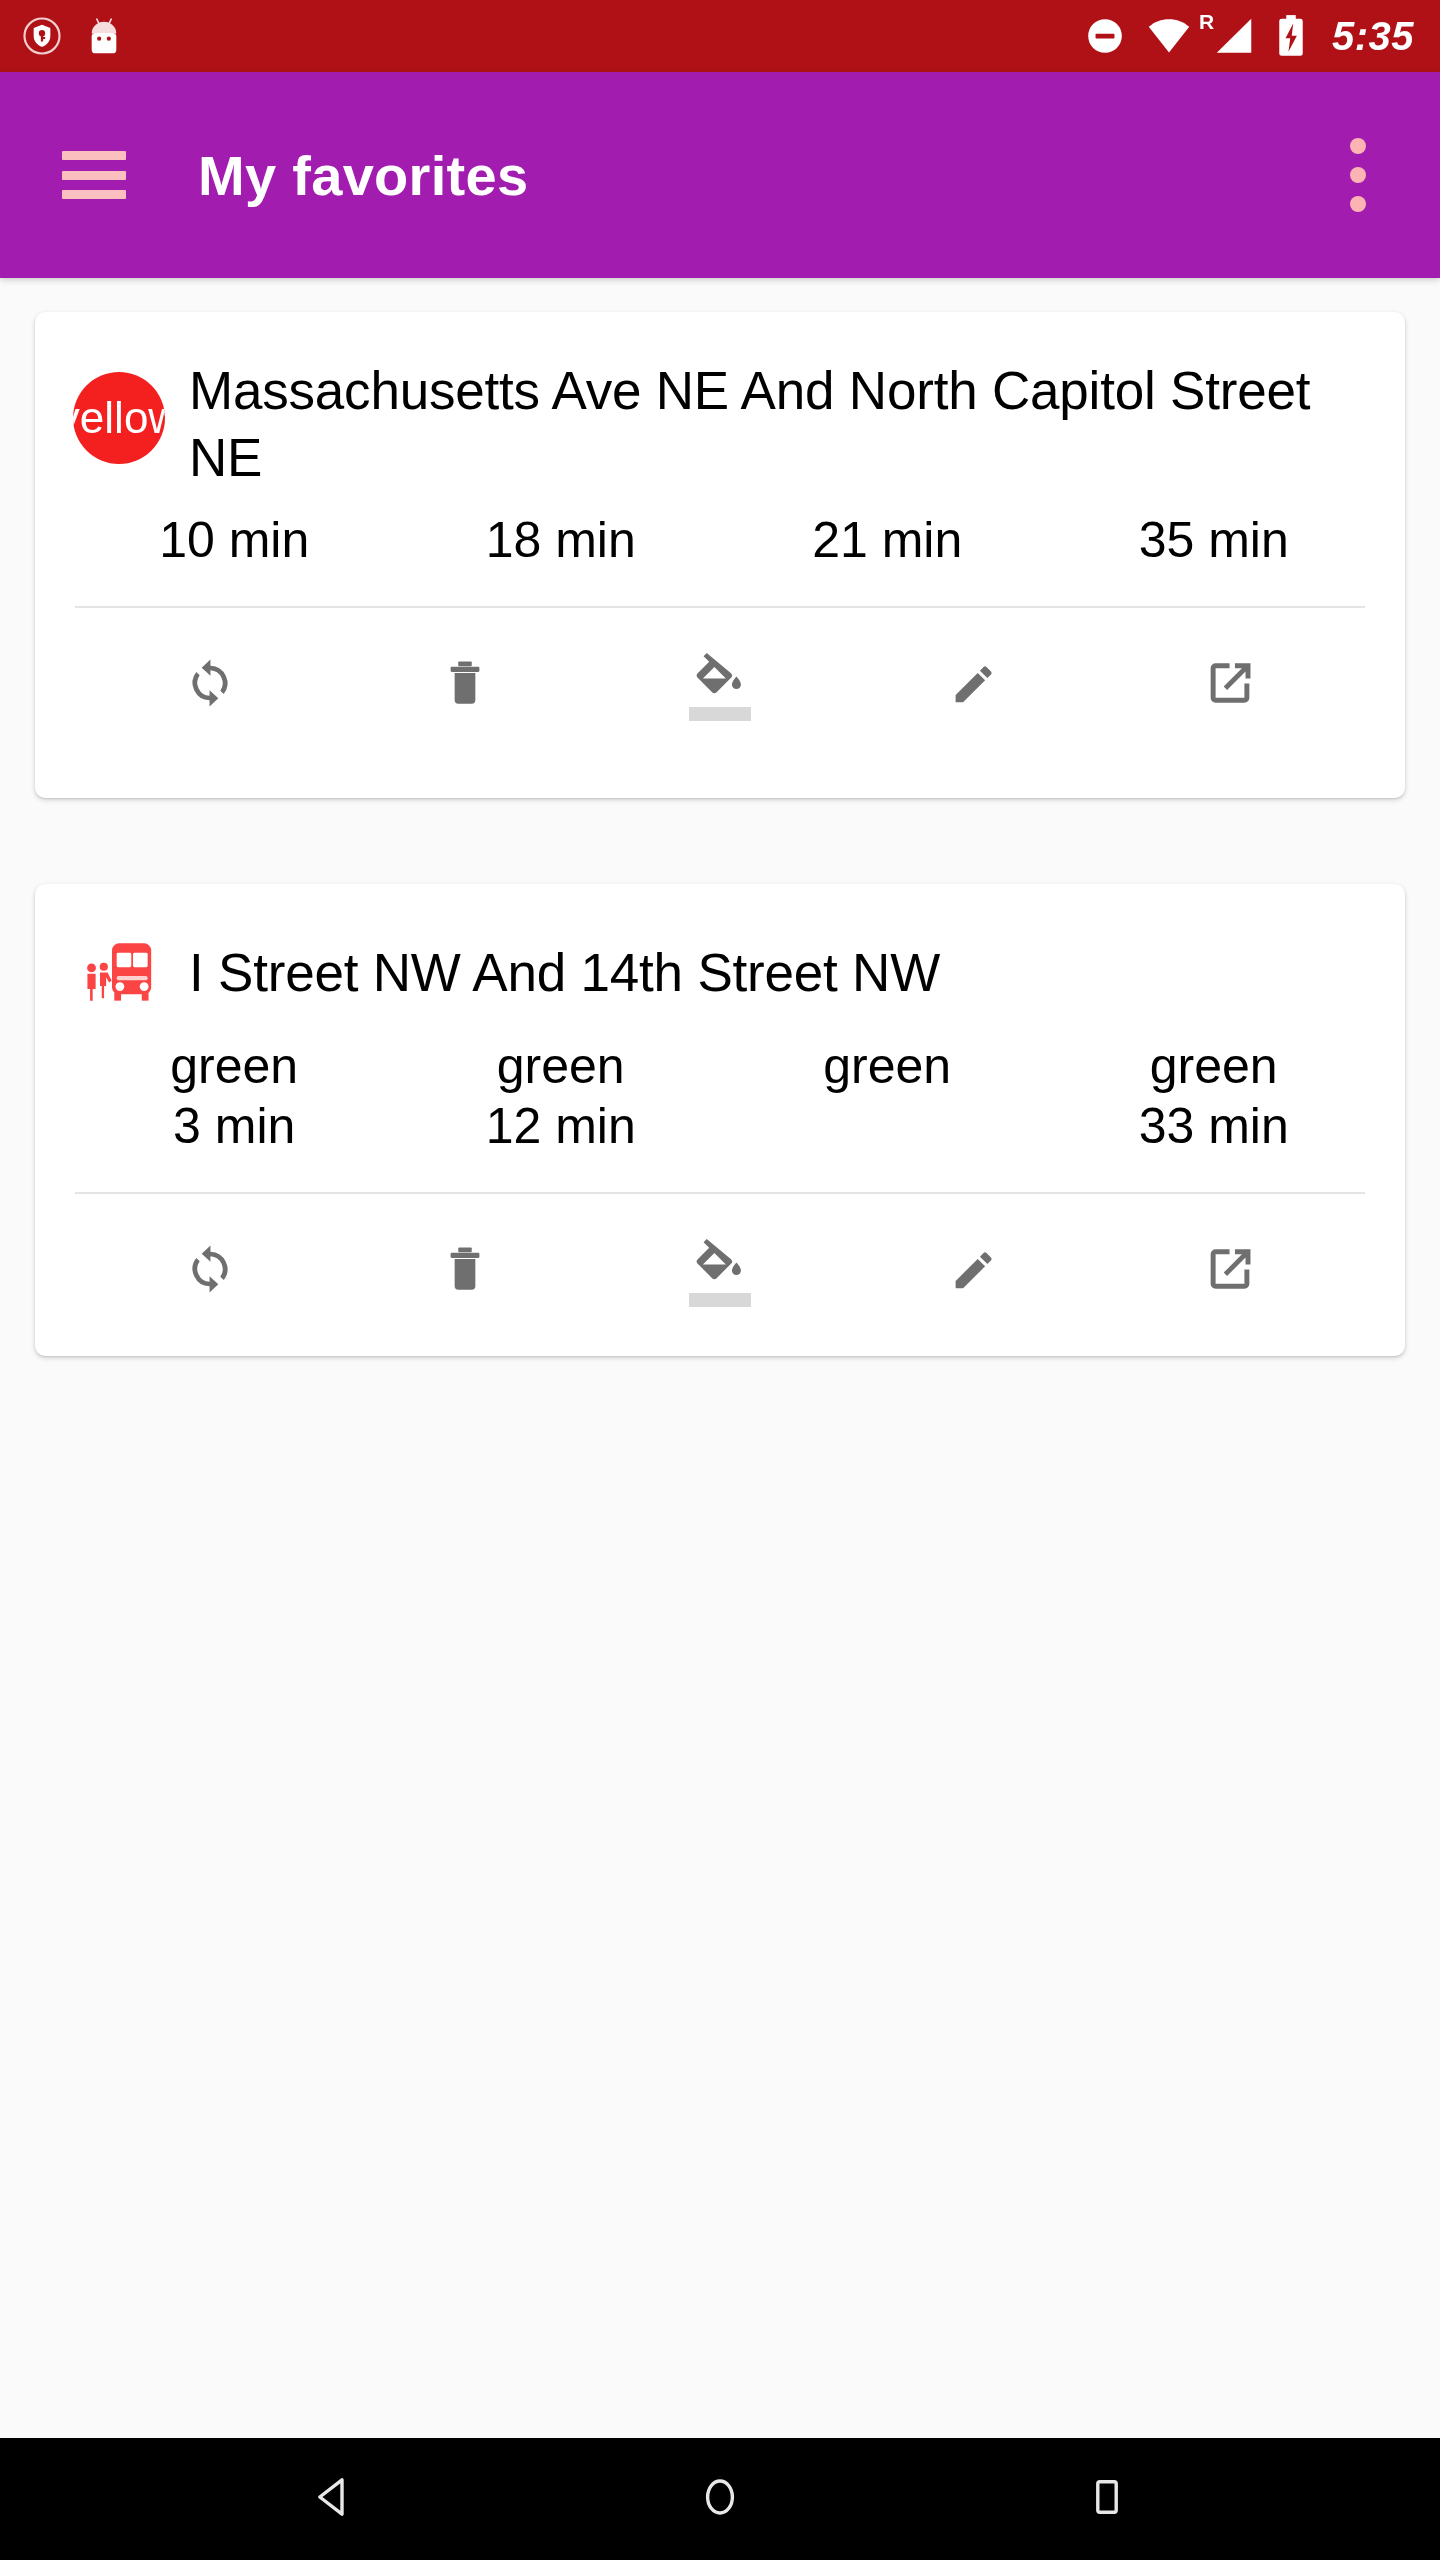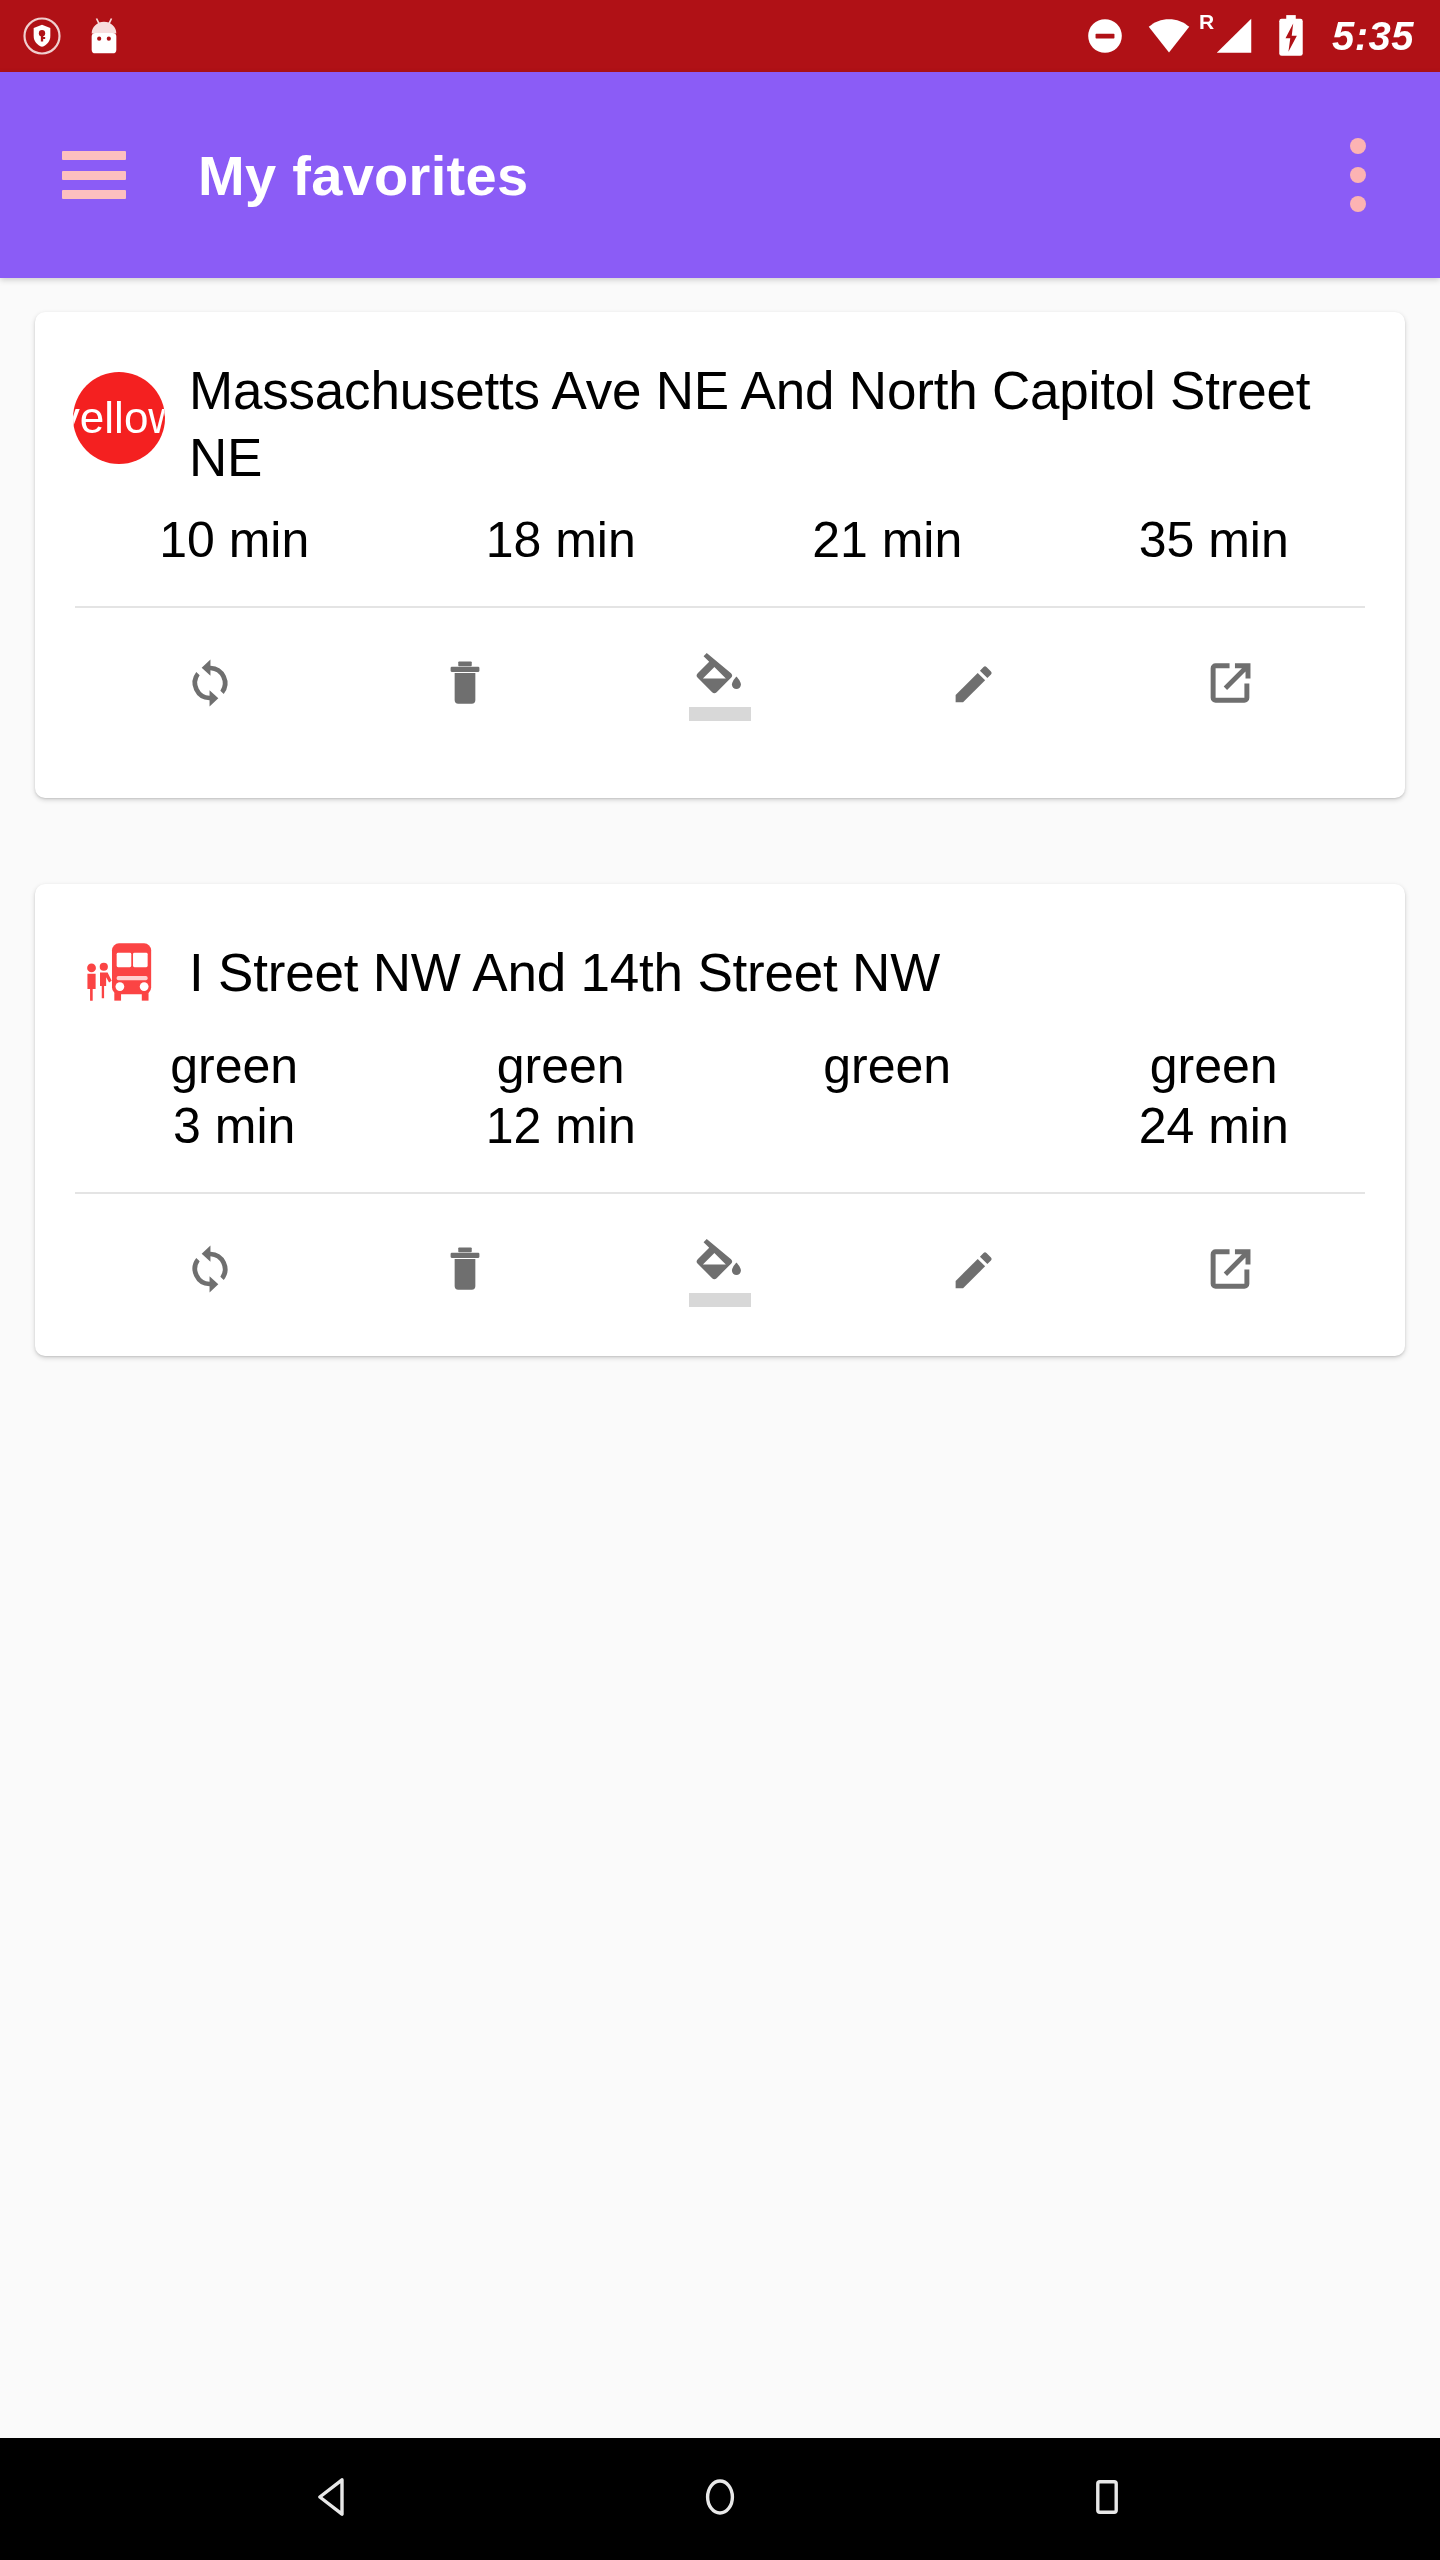--- a/index.html
+++ b/index.html
@@ -64,21 +64,21 @@
     color: #ffffff;
     font-size: 21px;
     font-weight: bold;
     line-height: 1;
   }
 
   
   .app-bar {
     height: 206px;
     flex: 0 0 206px;
-    background: #8b5cf6;
+    background: #a21caf;
     display: flex;
     align-items: center;
     padding: 0 40px 0 62px;
     box-shadow: 0 2px 6px rgba(0,0,0,0.18);
     position: relative;
     z-index: 5;
   }
   .hamburger {
     width: 64px;
     height: 48px;
@@ -428,21 +428,21 @@
         </div>
         <div class="dep-col">
           <span class="dep-route">green</span>
           <span class="dep-time">12 min</span>
         </div>
         <div class="dep-col">
           <span class="dep-route">green</span>
         </div>
         <div class="dep-col">
           <span class="dep-route">green</span>
-          <span class="dep-time">24 min</span>
+          <span class="dep-time">33 min</span>
         </div>
       </div>
 
       <div class="divider"></div>
 
       <div class="actions">
         <div class="action-btn">
           <span>
             <svg width="54" height="54" viewBox="0 0 24 24">
               <path d="M12.2 4.3 V1.6 L8.3 5.2 L12.2 8.8 V6.3 A5.8 5.8 0 0 1 16.6 15.4 L18.1 16.9 A7.8 7.8 0 0 0 12.2 4.3 Z" fill="#6f6f6f"></path>

